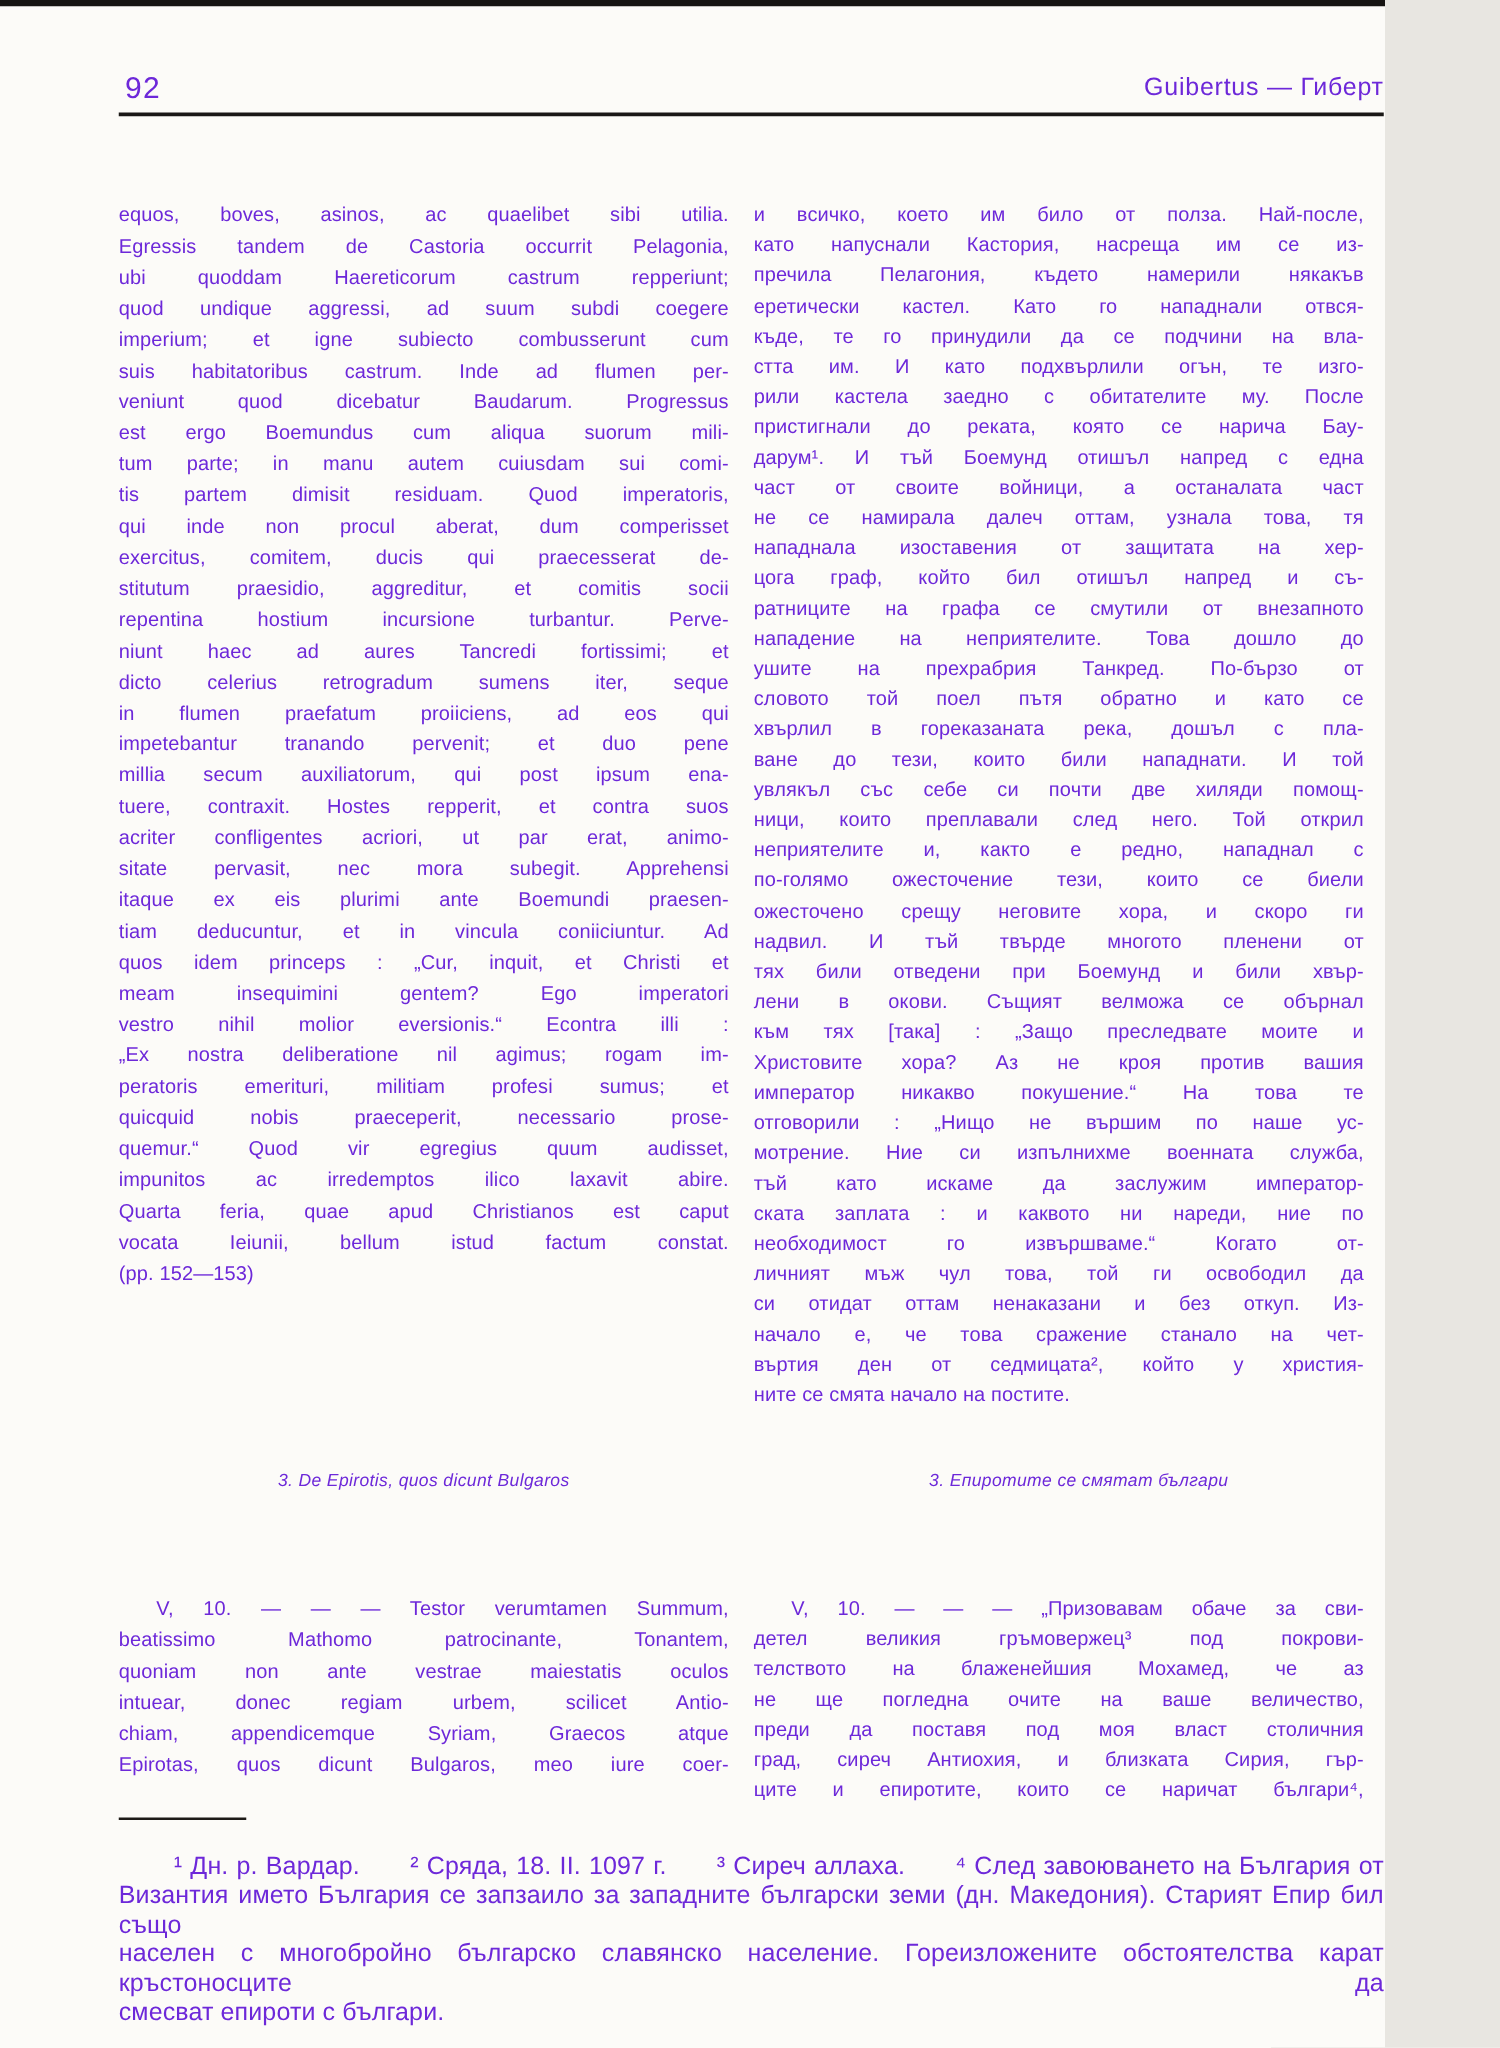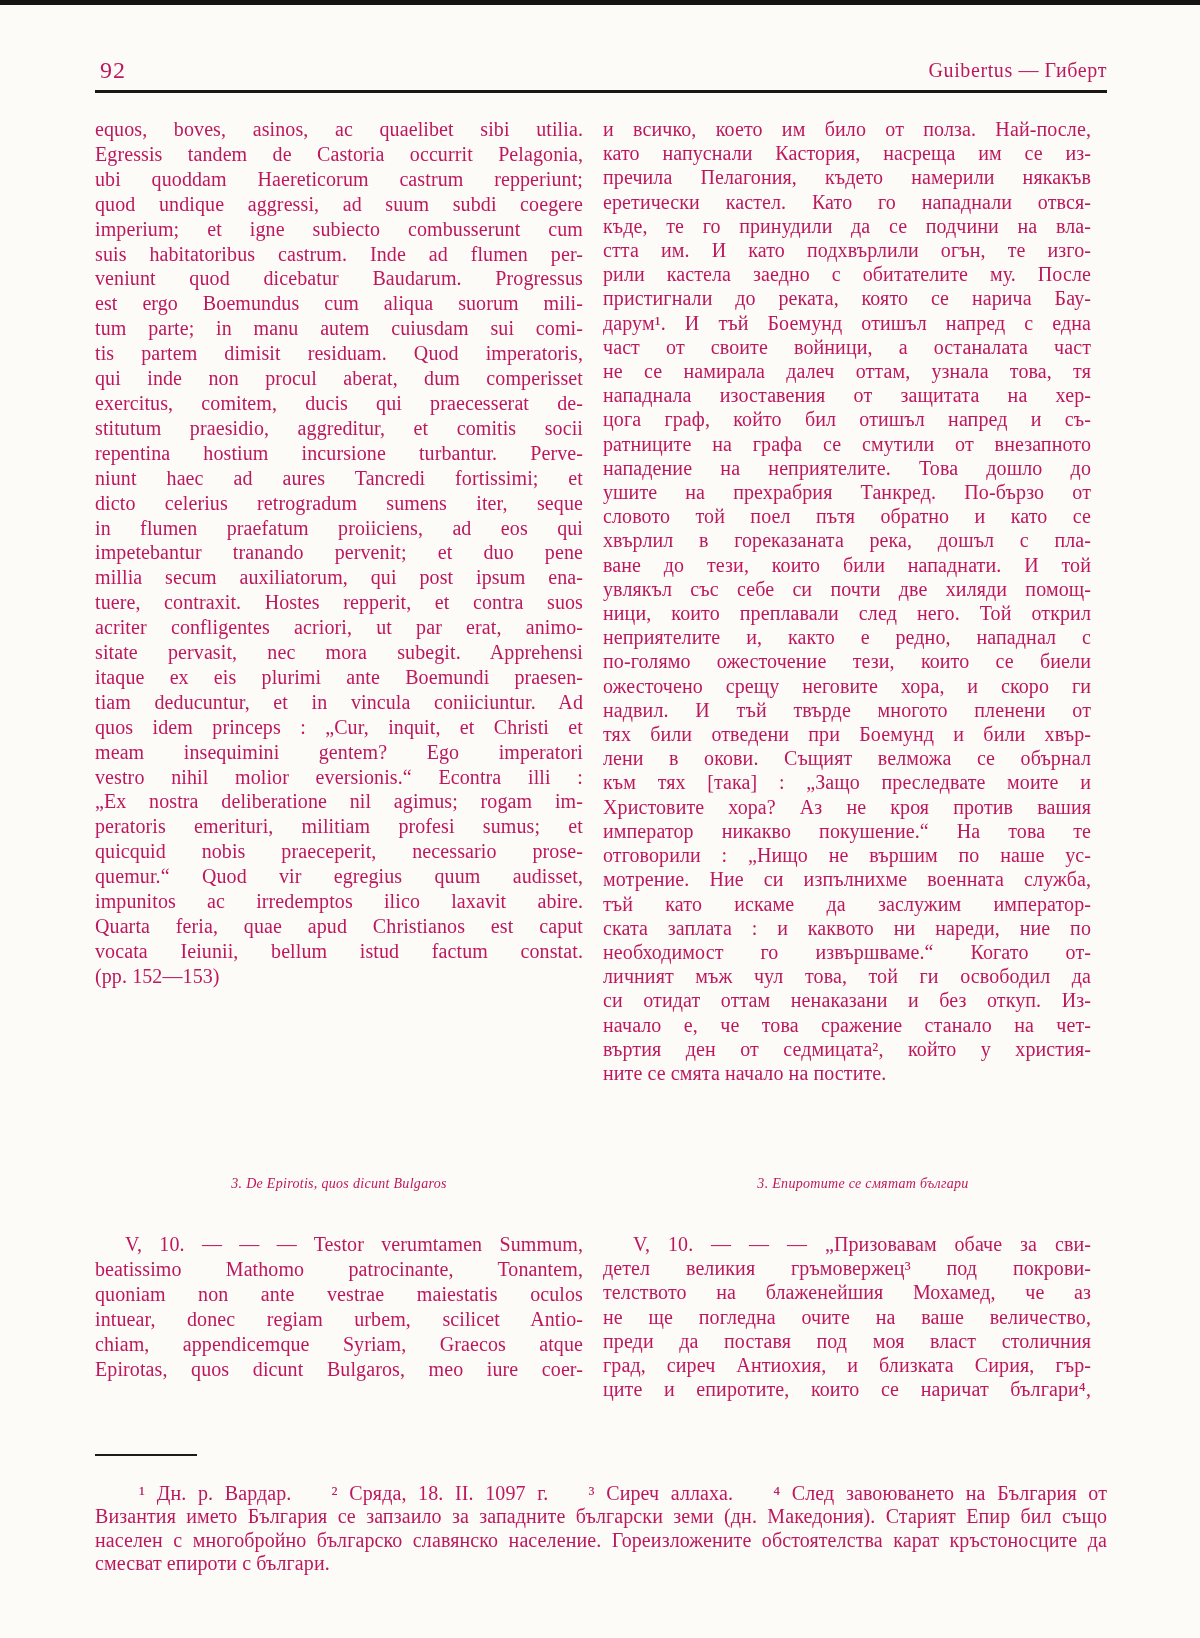--- a/index.html
+++ b/index.html
@@ -1,22 +1,22 @@
 <!DOCTYPE html>
 <html><head>
 <meta charset="utf-8">
 <style>
   html, body { margin: 0; padding: 0; background: #e8e6e1; }
   .page {
     position: relative;
-    width: 1200px;
+    width: 1108px;
     height: 1638px;
     background: #fcfbf8;
-    font-family: Liberation Serif, serif;
-    color: #be185d;
+    font-family: Liberation Sans, sans-serif;
+    color: #6d28d9;
     overflow: hidden;
   }
   .scan-edge {
     position: absolute;
     top: 0; left: 0;
     width: 100%; height: 5px;
     background: #161412;
   }
   .page-header {
     position: absolute;
@@ -39,21 +39,22 @@
   }
   .header-rule {
     position: absolute;
     top: 90px; left: 95px;
     width: 1012px; height: 3px;
     background: #1a1816;
   }
   .col {
     position: absolute;
     width: 488px;
-    font-size: 20px;
+    font-size: 16px;
+    margin-top: 44px;
   }
   .col-left  { left: 95px; }
   .col-right { left: 603px; }
   .sec1 { top: 117px; }
   .sec3 { top: 1232px; }
   .col-latin .line { line-height: 24.9px; }
   .col-bg .line    { line-height: 24.2px; }
   .line {
     text-align: justify;
     text-align-last: justify;

